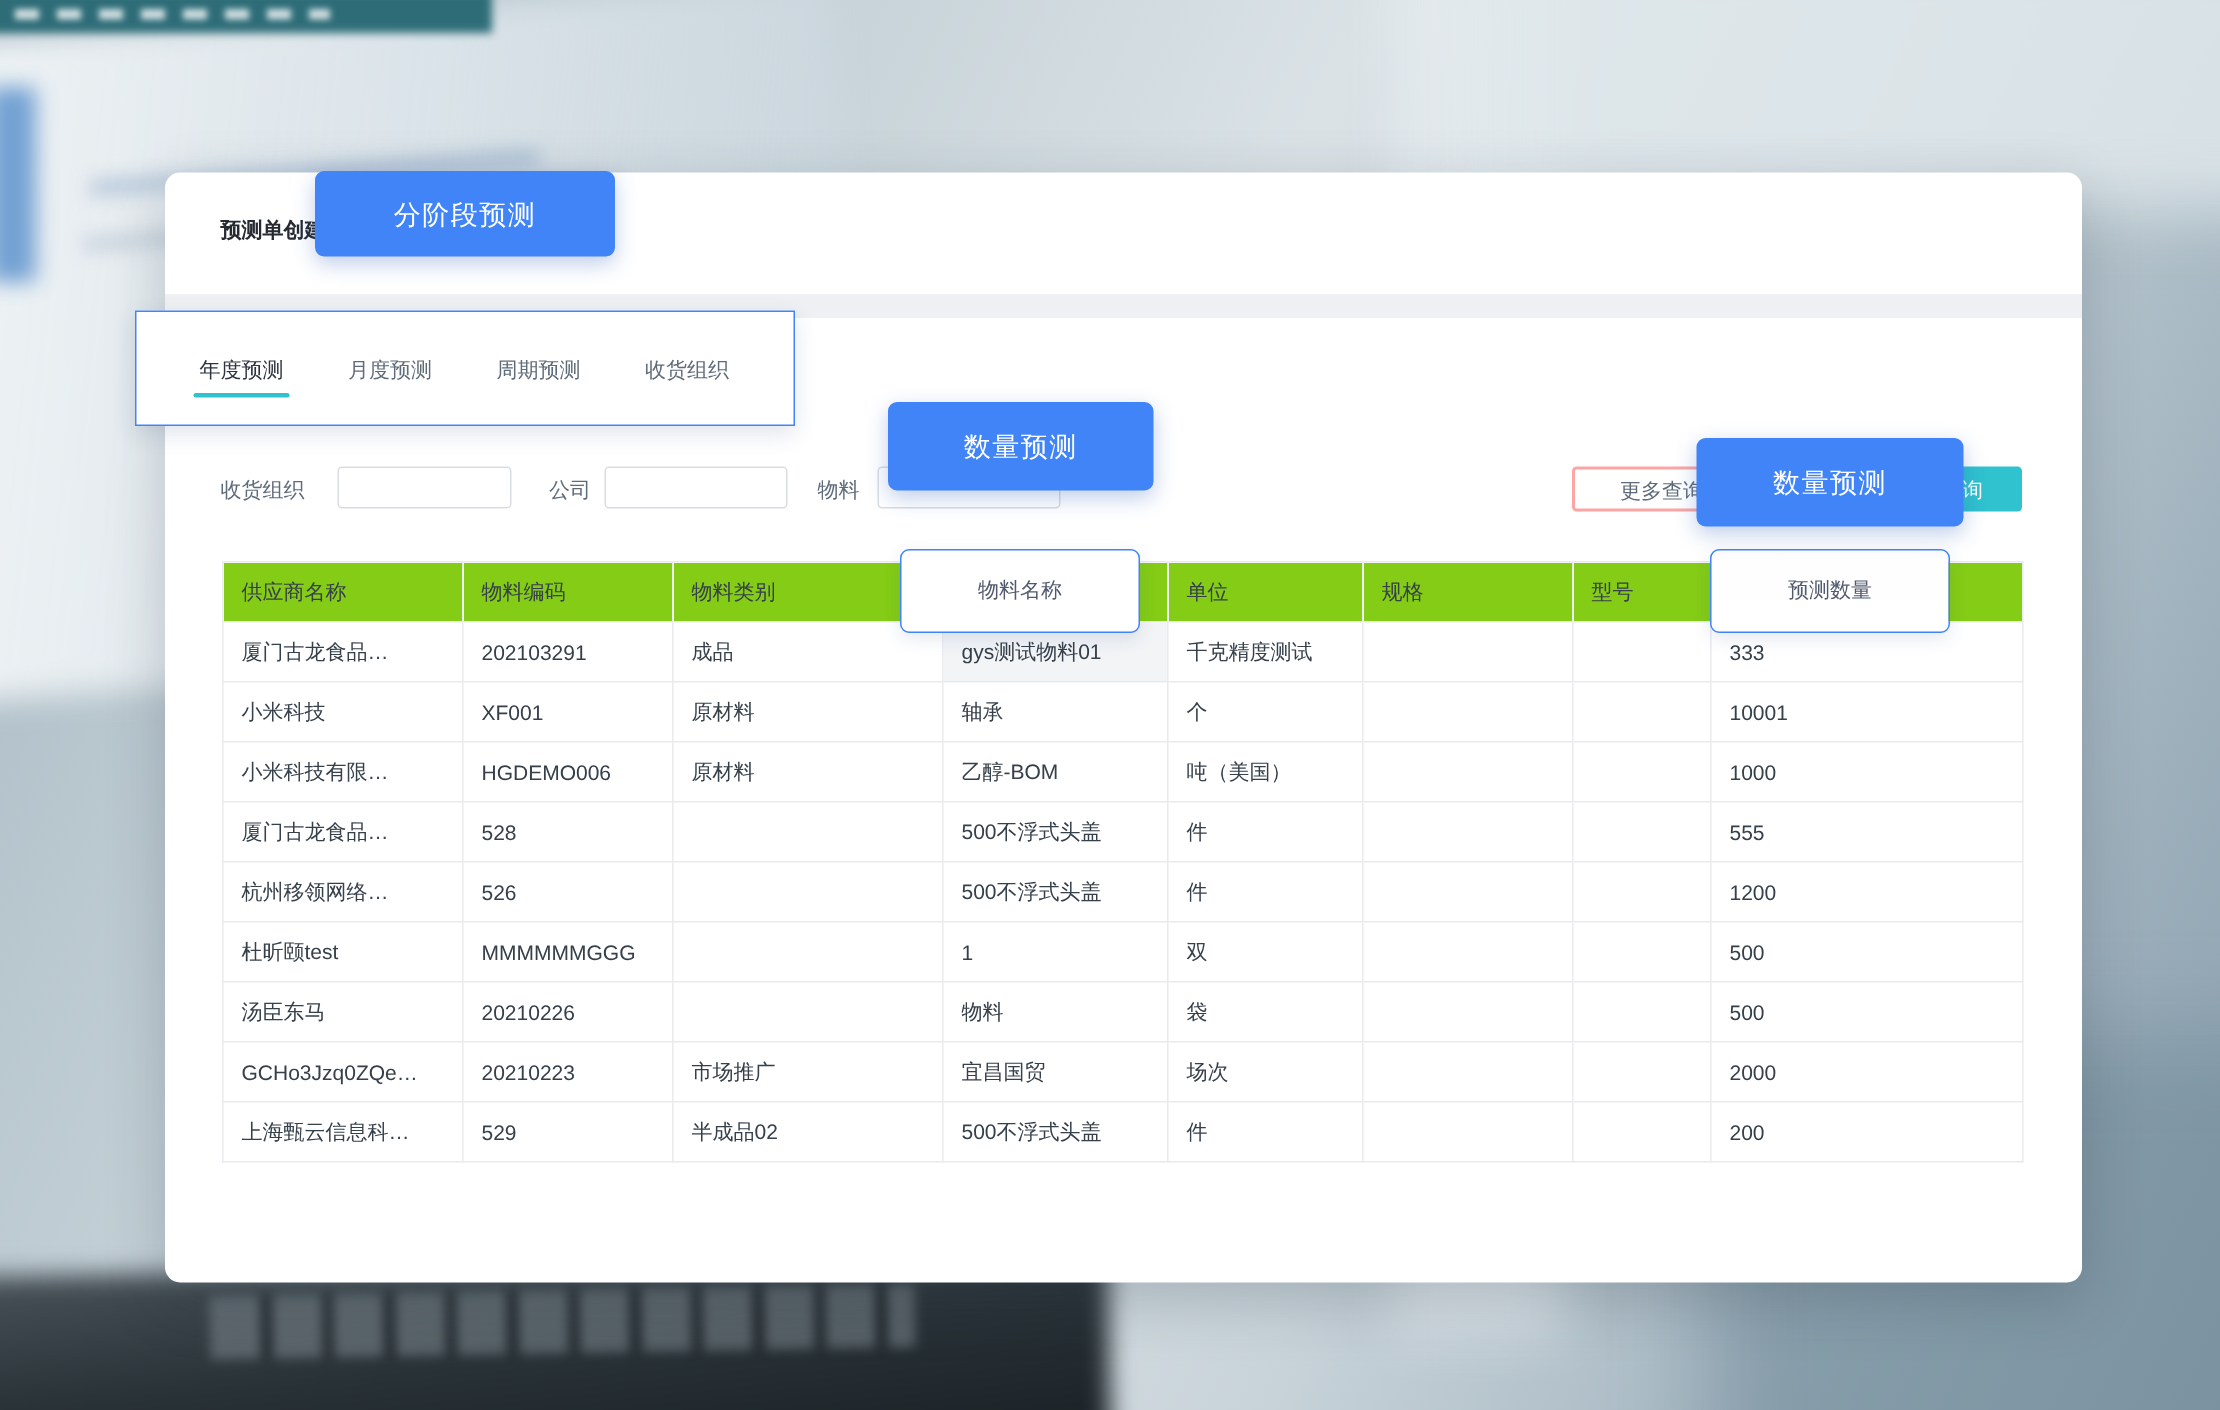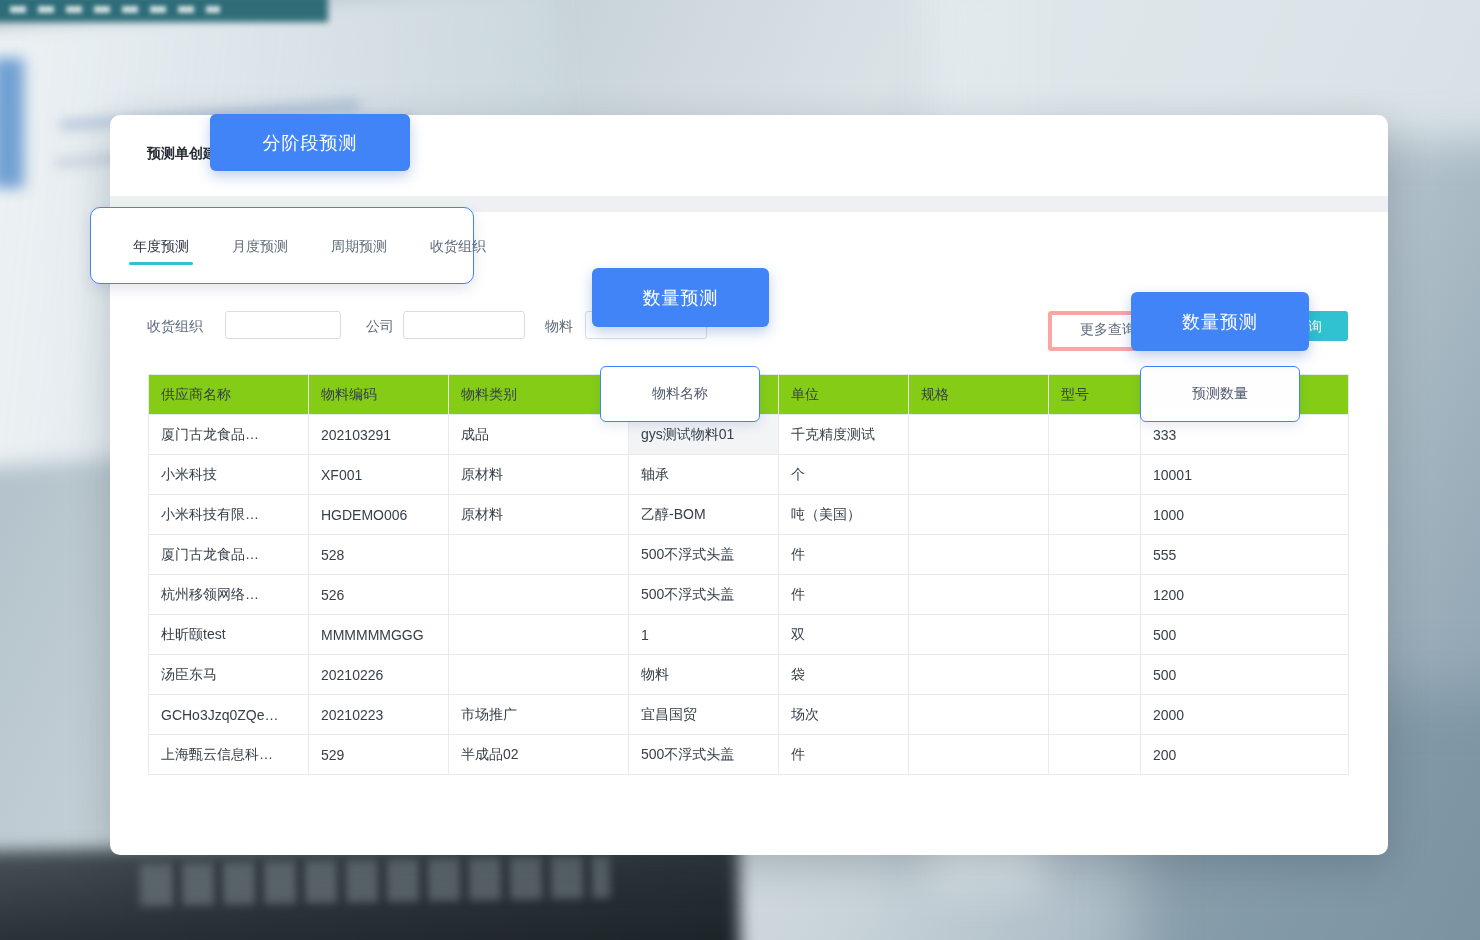--- a/index.html
+++ b/index.html
@@ -30,21 +30,21 @@
   .panel{position:absolute;left:110px;top:115px;width:1278px;height:740px;background:#ffffff;
     border-radius:10px;box-shadow:0 12px 40px rgba(30,45,60,.22);z-index:2;}
   .page-title{position:absolute;left:37px;top:30px;font-size:14px;font-weight:700;color:#262b33;}
   .gray-strip{position:absolute;left:0;top:81px;width:100%;height:16px;background:#eef0f3;}
 
   
   .filter-row{position:absolute;left:0;top:196px;width:100%;height:30px;font-size:14px;color:#5f6b7a;}
   .f-label{position:absolute;line-height:30px;}
   .f-input{position:absolute;height:28px;border:1px solid #d9dde3;border-radius:3px;background:#fff;
     box-sizing:border-box;padding:0 8px;font-size:13px;color:#303133;outline:none;}
-  .btn-more{position:absolute;left:938px;width:120px;height:40px;border:4px solid #fca5a5;border-radius:3px;
+  .btn-more{position:absolute;left:938px;width:120px;height:30px;border:2px solid #fca5a5;border-radius:3px;
     background:#fff;color:#5f6b7a;font-size:14px;line-height:28px;text-align:center;box-sizing:border-box;cursor:pointer;}
   .btn-query{position:absolute;left:1158px;width:80px;height:30px;border:none;border-radius:3px;
     background:#30c2ce;color:#fff;font-size:14px;line-height:30px;text-align:center;cursor:pointer;}
 
   
   .tbl-wrap{position:absolute;left:38px;top:259px;width:1200px;}
   table.grid{width:1200px;border-collapse:collapse;table-layout:fixed;font-size:14px;}
   table.grid th{background:#84cc16;color:#515a6e;font-weight:400;}
   table.grid th,table.grid td{border:1px solid #e8eaee;height:40px;box-sizing:border-box;
     padding:0 12px;text-align:left;color:#36404a;white-space:nowrap;overflow:hidden;text-overflow:ellipsis;}
@@ -52,22 +52,22 @@
 
   
   .callout{position:absolute;background:#4184f7;color:#fff;border-radius:6px;z-index:10;
     display:flex;align-items:center;justify-content:center;font-size:18px;letter-spacing:1px;
     box-shadow:0 5px 14px rgba(30,80,180,.28);}
   .co-phased{left:210px;top:90px;width:200px;height:57px;margin-top:24px;}
   .co-category{left:592px;top:268px;width:177px;height:59px;}
   .co-quantity{left:1131px;top:272px;width:178px;height:59px;margin-top:20px;}
 
   
-  .tab-box{position:absolute;left:90px;top:207px;width:384px;height:77px;background:#fff;
-    border:1px solid #4184f7;border-radius:10px;box-shadow:0 5px 14px rgba(40,70,130,.14);z-index:6;box-sizing:border-box;}
+  .tab-box{position:absolute;left:90px;top:207px;width:440px;height:77px;background:#fff;
+    border:1px solid #4184f7;border-radius:0;box-shadow:0 5px 14px rgba(40,70,130,.14);z-index:6;box-sizing:border-box;}
   .tabs{position:absolute;left:38px;top:30px;display:flex;gap:35px;}
   .tab{position:relative;width:64px;height:24px;text-align:center;font-size:14px;color:#5f6b7a;cursor:pointer;}
   .tab.active{color:#2b3340;}
   .tab.active::after{content:"";position:absolute;left:0;right:0;bottom:-3px;height:3px;background:#30c2ce;border-radius:2px;}
 
   
   .hdr-box{position:absolute;top:366px;width:160px;height:56px;background:#fff;border:1px solid #4184f7;
     border-radius:6px;z-index:6;display:flex;align-items:center;justify-content:center;
     font-size:14px;color:#515a6e;box-shadow:0 4px 12px rgba(40,70,130,.12);box-sizing:border-box;}
   .hb-name{left:600px;}

